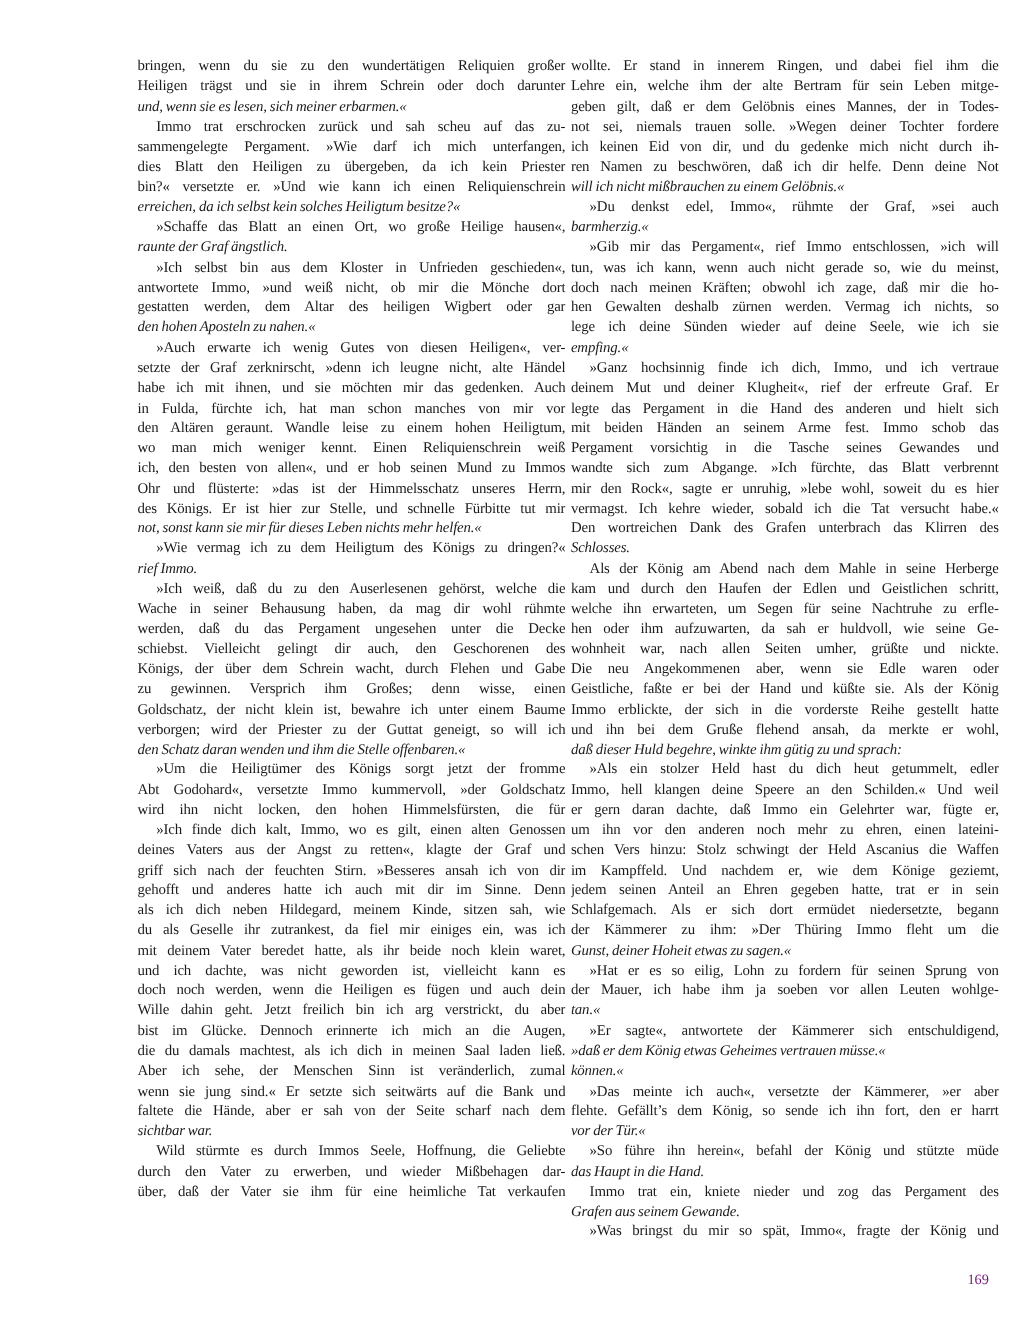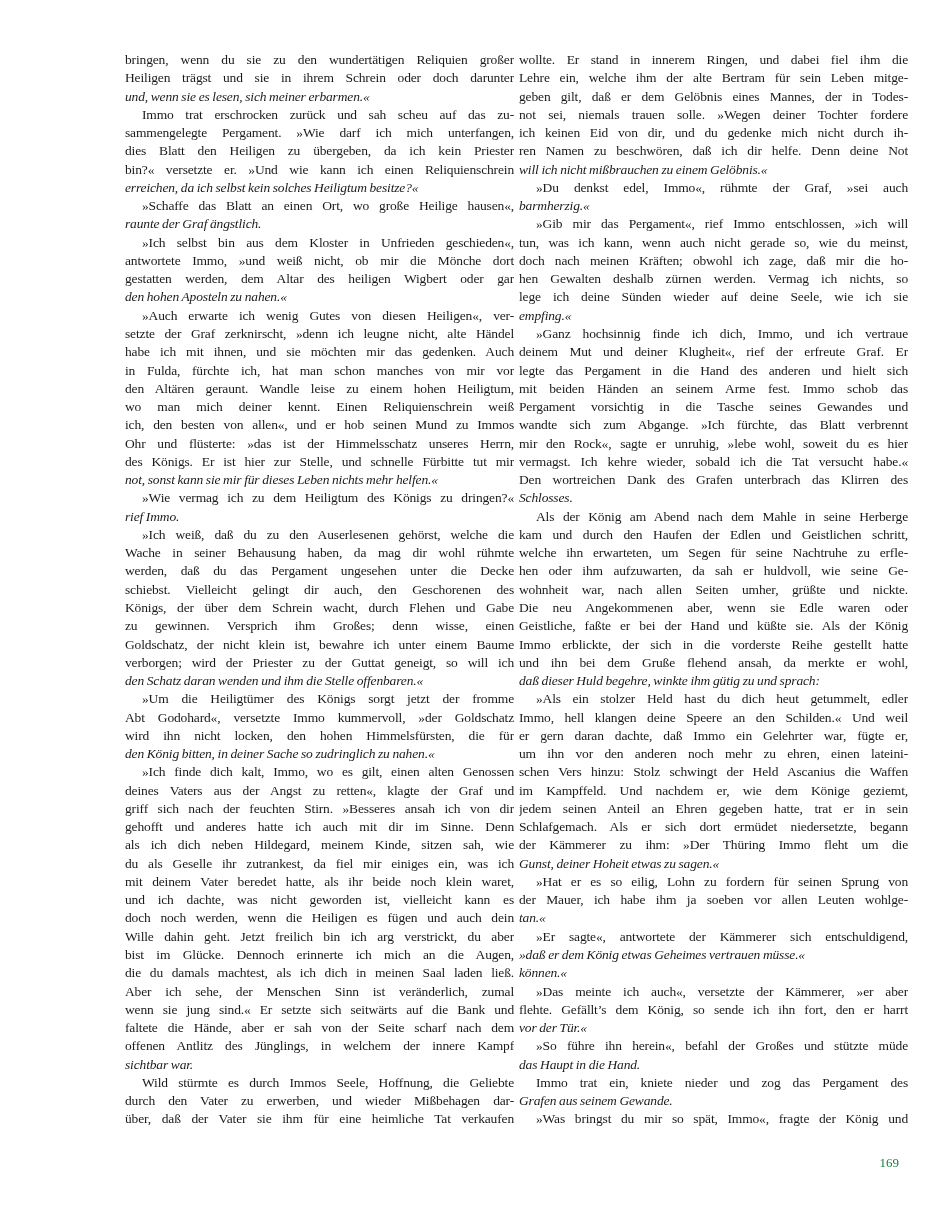--- a/index.html
+++ b/index.html
@@ -38,21 +38,21 @@
   .line.end { text-align-last: left; font-style: italic; }
   .line.indent { text-indent: 17px; }
   .page-number {
     position: absolute;
     left: 510px;
     top: 1154px;
     width: 389px;
     text-align: right;
     font-size: 13px;
     line-height: 18px;
-    color: #15803d;
+    color: #701a75;
   }
 </style>
 </head>
 <body>
 
 <div class="page">
   <div class="column column-left" id="col-0">
       <div class="para">
         <div class="line">bringen, wenn du sie zu den wundertätigen Reliquien großer</div>
         <div class="line">Heiligen trägst und sie in ihrem Schrein oder doch darunter</div>
@@ -74,21 +74,21 @@
         <div class="line">antwortete Immo, »und weiß nicht, ob mir die Mönche dort</div>
         <div class="line">gestatten werden, dem Altar des heiligen Wigbert oder gar</div>
         <div class="line end">den hohen Aposteln zu nahen.«</div>
       </div>
       <div class="para">
         <div class="line indent">»Auch erwarte ich wenig Gutes von diesen Heiligen«, ver-</div>
         <div class="line">setzte der Graf zerknirscht, »denn ich leugne nicht, alte Händel</div>
         <div class="line">habe ich mit ihnen, und sie möchten mir das gedenken. Auch</div>
         <div class="line">in Fulda, fürchte ich, hat man schon manches von mir vor</div>
         <div class="line">den Altären geraunt. Wandle leise zu einem hohen Heiligtum,</div>
-        <div class="line">wo man mich deiner kennt. Einen Reliquienschrein weiß</div>
+        <div class="line">wo man mich weniger kennt. Einen Reliquienschrein weiß</div>
         <div class="line">ich, den besten von allen«, und er hob seinen Mund zu Immos</div>
         <div class="line">Ohr und flüsterte: »das ist der Himmelsschatz unseres Herrn,</div>
         <div class="line">des Königs. Er ist hier zur Stelle, und schnelle Fürbitte tut mir</div>
         <div class="line end">not, sonst kann sie mir für dieses Leben nichts mehr helfen.«</div>
       </div>
       <div class="para">
         <div class="line indent">»Wie vermag ich zu dem Heiligtum des Königs zu dringen?«</div>
         <div class="line end">rief Immo.</div>
       </div>
       <div class="para">
@@ -99,39 +99,37 @@
         <div class="line">Königs, der über dem Schrein wacht, durch Flehen und Gabe</div>
         <div class="line">zu gewinnen. Versprich ihm Großes; denn wisse, einen</div>
         <div class="line">Goldschatz, der nicht klein ist, bewahre ich unter einem Baume</div>
         <div class="line">verborgen; wird der Priester zu der Guttat geneigt, so will ich</div>
         <div class="line end">den Schatz daran wenden und ihm die Stelle offenbaren.«</div>
       </div>
       <div class="para">
         <div class="line indent">»Um die Heiligtümer des Königs sorgt jetzt der fromme</div>
         <div class="line">Abt Godohard«, versetzte Immo kummervoll, »der Goldschatz</div>
         <div class="line">wird ihn nicht locken, den hohen Himmelsfürsten, die für</div>
-        <div class="line end">den König bitten, in deiner Sache so zudringlich zu nahen.«</div>
       </div>
       <div class="para">
         <div class="line indent">»Ich finde dich kalt, Immo, wo es gilt, einen alten Genossen</div>
         <div class="line">deines Vaters aus der Angst zu retten«, klagte der Graf und</div>
         <div class="line">griff sich nach der feuchten Stirn. »Besseres ansah ich von dir</div>
         <div class="line">gehofft und anderes hatte ich auch mit dir im Sinne. Denn</div>
         <div class="line">als ich dich neben Hildegard, meinem Kinde, sitzen sah, wie</div>
         <div class="line">du als Geselle ihr zutrankest, da fiel mir einiges ein, was ich</div>
         <div class="line">mit deinem Vater beredet hatte, als ihr beide noch klein waret,</div>
         <div class="line">und ich dachte, was nicht geworden ist, vielleicht kann es</div>
         <div class="line">doch noch werden, wenn die Heiligen es fügen und auch dein</div>
         <div class="line">Wille dahin geht. Jetzt freilich bin ich arg verstrickt, du aber</div>
         <div class="line">bist im Glücke. Dennoch erinnerte ich mich an die Augen,</div>
         <div class="line">die du damals machtest, als ich dich in meinen Saal laden ließ.</div>
         <div class="line">Aber ich sehe, der Menschen Sinn ist veränderlich, zumal</div>
         <div class="line">wenn sie jung sind.« Er setzte sich seitwärts auf die Bank und</div>
         <div class="line">faltete die Hände, aber er sah von der Seite scharf nach dem</div>
-        <div class="line">offenen Antlitz des Jünglings, in welchem der innere Kampf</div>
         <div class="line end">sichtbar war.</div>
       </div>
       <div class="para">
         <div class="line indent">Wild stürmte es durch Immos Seele, Hoffnung, die Geliebte</div>
         <div class="line">durch den Vater zu erwerben, und wieder Mißbehagen dar-</div>
         <div class="line">über, daß der Vater sie ihm für eine heimliche Tat verkaufen</div>
       </div>
     </div>
   <div class="column column-right" id="col-1">
       <div class="para">
@@ -202,21 +200,21 @@
       </div>
       <div class="para">
         <div class="line end">können.«</div>
       </div>
       <div class="para">
         <div class="line indent">»Das meinte ich auch«, versetzte der Kämmerer, »er aber</div>
         <div class="line">flehte. Gefällt’s dem König, so sende ich ihn fort, den er harrt</div>
         <div class="line end">vor der Tür.«</div>
       </div>
       <div class="para">
-        <div class="line indent">»So führe ihn herein«, befahl der Großes und stützte müde</div>
+        <div class="line indent">»So führe ihn herein«, befahl der König und stützte müde</div>
         <div class="line end">das Haupt in die Hand.</div>
       </div>
       <div class="para">
         <div class="line indent">Immo trat ein, kniete nieder und zog das Pergament des</div>
         <div class="line end">Grafen aus seinem Gewande.</div>
       </div>
       <div class="para">
         <div class="line indent">»Was bringst du mir so spät, Immo«, fragte der König und</div>
       </div>
     </div>

